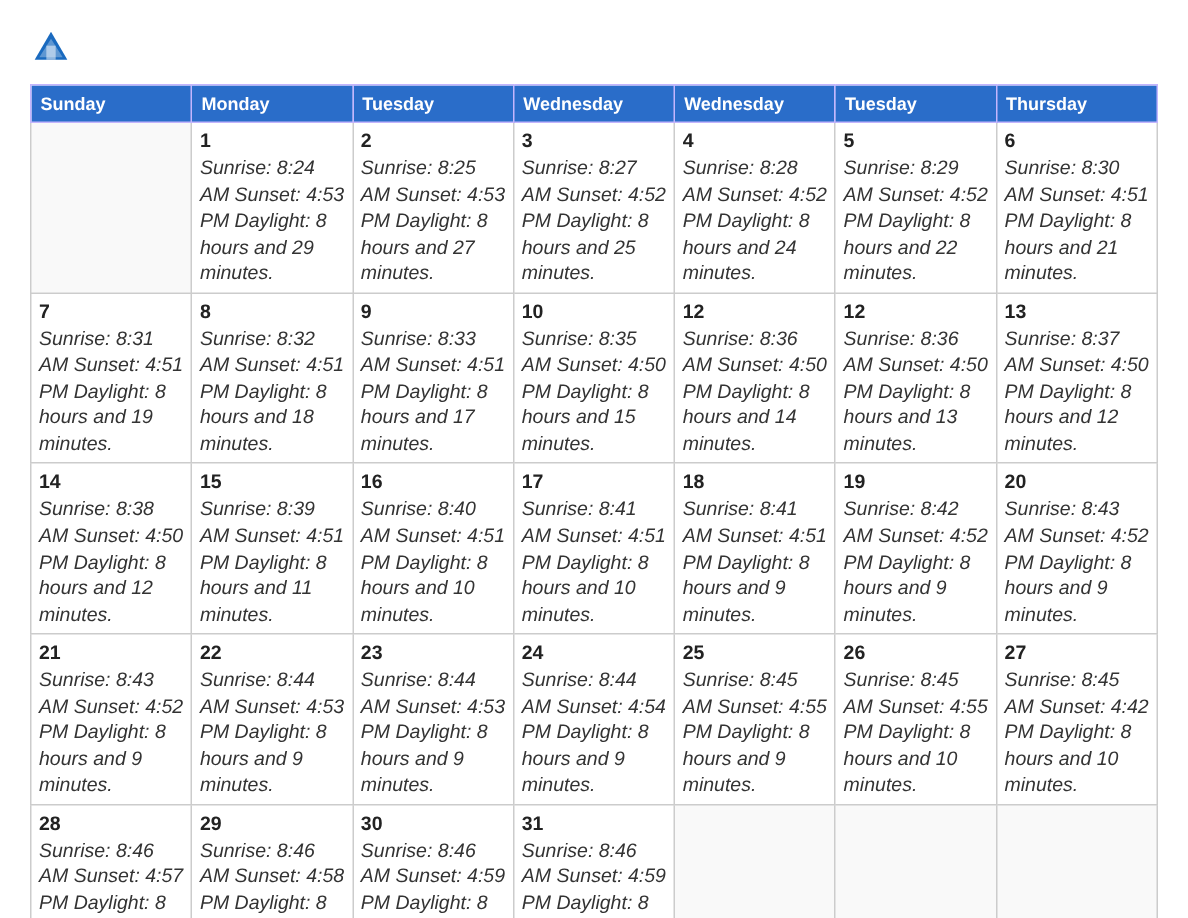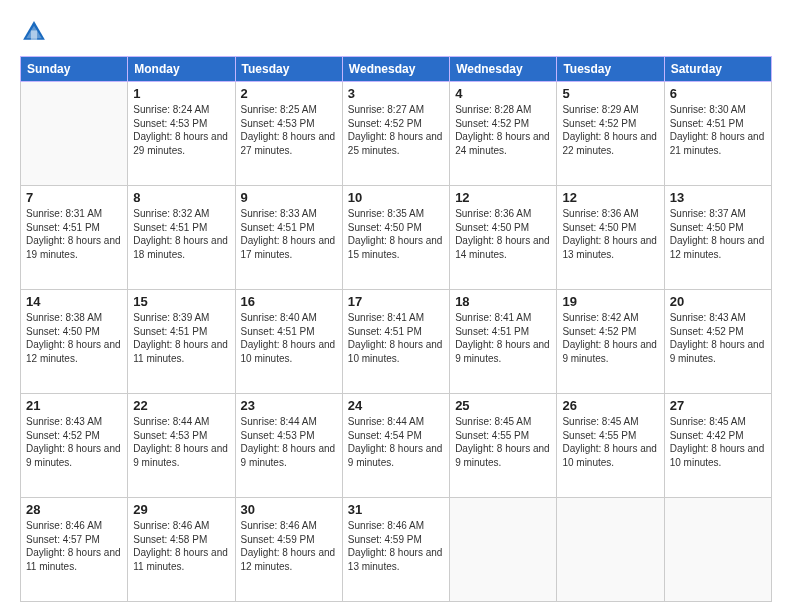--- a/index.html
+++ b/index.html
@@ -78,23 +78,24 @@
       height: 88px;
     }
     .day-number {
       font-size: 13px;
       font-weight: bold;
       color: #222;
       margin-bottom: 2px;
       display: block;
     }
     .day-info {
-      font-size: 10px;
+      font-size: 13px;
       line-height: 1.35;
       color: #333;
+      font-style: italic;
     }
     .empty-cell {
       background: #f9f9f9;
     }
   </style>
 </head>
 <body>
 
 <div class="page">
   <div class="header">
@@ -119,21 +120,21 @@
 
   <table class="calendar">
     <thead>
       <tr>
       <th>Sunday</th>
           <th>Monday</th>
           <th>Tuesday</th>
           <th>Wednesday</th>
           <th>Wednesday</th>
           <th>Tuesday</th>
-          <th>Saturday</th>
+          <th>Thursday</th>
         </tr>
     </thead>
     <tbody id="calendar-body">
     <tr>
           <td class="empty-cell"></td>
           <td>
             <span class="day-number">1</span>
             <div class="day-info">Sunrise: 8:24 AM
 Sunset: 4:53 PM
 Daylight: 8 hours

